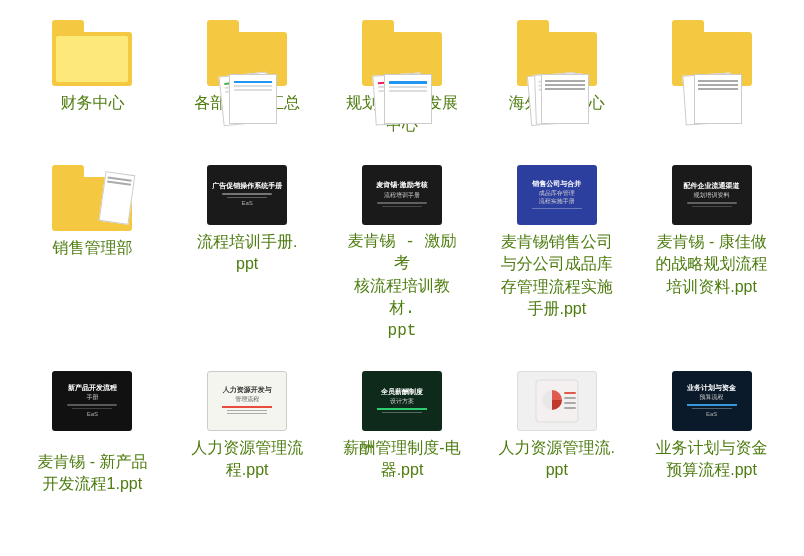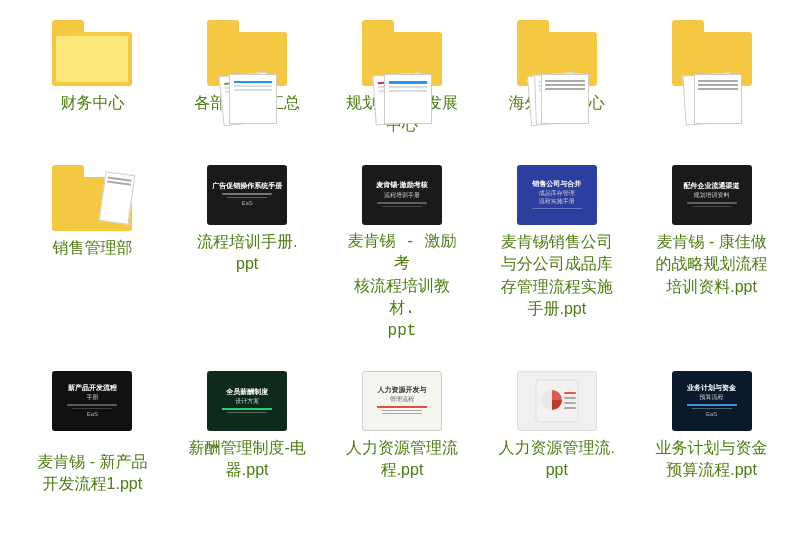--- a/index.html
+++ b/index.html
@@ -283,47 +283,47 @@
         <div class="ppt-bar" style="background:rgba(255,255,255,0.3); width:50px; height:2px; margin:2px auto;"></div>
         <div class="ppt-bar" style="background:rgba(255,255,255,0.2); width:40px; height:1px; margin:2px auto;"></div>
         <div style="font-size:6px; color:#aaa; margin-top:2px;">EaS</div>
       </div>
     </div>
     <div class="item-label" style="white-space:pre-line;margin-top:20px;">麦肯锡 - 新产品
 开发流程1.ppt</div>
   </div>
 
   <div class="item">
-    <div class="ppt-thumb" style="background:#0d2a1a; color:#fff;">
-      <div class="ppt-thumb-content">
-        <div style="font-size:7px; font-weight:bold; color:#fff; margin-bottom:2px;">全员薪酬制度</div>
-        <div style="font-size:6px; color:#ccc;">设计方案</div>
-        <div style="height:2px; background:#2ecc71; width:50px; margin:2px auto;"></div>
-        <div style="height:1px; background:rgba(255,255,255,0.3); width:40px; margin:2px auto;"></div>
-      </div>
-    </div>
-    <div class="item-label" style="white-space:pre-line;">薪酬管理制度-电
-器.ppt</div>
-  </div>
-
-  <div class="item">
     <div class="ppt-thumb" style="background:#f5f5f0; color:#333; border:1px solid #ccc;">
       <div class="ppt-thumb-content">
         <div style="font-size:7px; font-weight:bold; color:#333; margin-bottom:2px;">人力资源开发与</div>
         <div style="font-size:6px; color:#555;">管理流程</div>
         <div style="height:2px; background:#e74c3c; width:50px; margin:2px auto;"></div>
         <div style="height:1px; background:#aaa; width:40px; margin:2px auto;"></div>
         <div style="height:1px; background:#aaa; width:40px; margin:2px auto;"></div>
       </div>
     </div>
     <div class="item-label" style="white-space:pre-line;">人力资源管理流
 程.ppt</div>
   </div>
 
   <div class="item">
+    <div class="ppt-thumb" style="background:#0d2a1a; color:#fff;">
+      <div class="ppt-thumb-content">
+        <div style="font-size:7px; font-weight:bold; color:#fff; margin-bottom:2px;">全员薪酬制度</div>
+        <div style="font-size:6px; color:#ccc;">设计方案</div>
+        <div style="height:2px; background:#2ecc71; width:50px; margin:2px auto;"></div>
+        <div style="height:1px; background:rgba(255,255,255,0.3); width:40px; margin:2px auto;"></div>
+      </div>
+    </div>
+    <div class="item-label" style="white-space:pre-line;">薪酬管理制度-电
+器.ppt</div>
+  </div>
+
+  <div class="item">
     <div class="info-thumb">
       <svg class="info-icon-svg" viewBox="0 0 46 46">
 
         <rect x="2" y="2" width="42" height="42" rx="3" fill="#f5f0f0" stroke="#ddd" stroke-width="1"></rect>
 
         <circle cx="18" cy="22" r="10" fill="#e8e8e8"></circle>
         <path d="M18 22 L18 12 A10 10 0 0 1 28 22 Z" fill="#e05a4e"></path>
         <path d="M18 22 L28 22 A10 10 0 0 1 18 32 Z" fill="#c0392b"></path>
 
         <rect x="30" y="14" width="12" height="2" rx="1" fill="#e05a4e"></rect>

